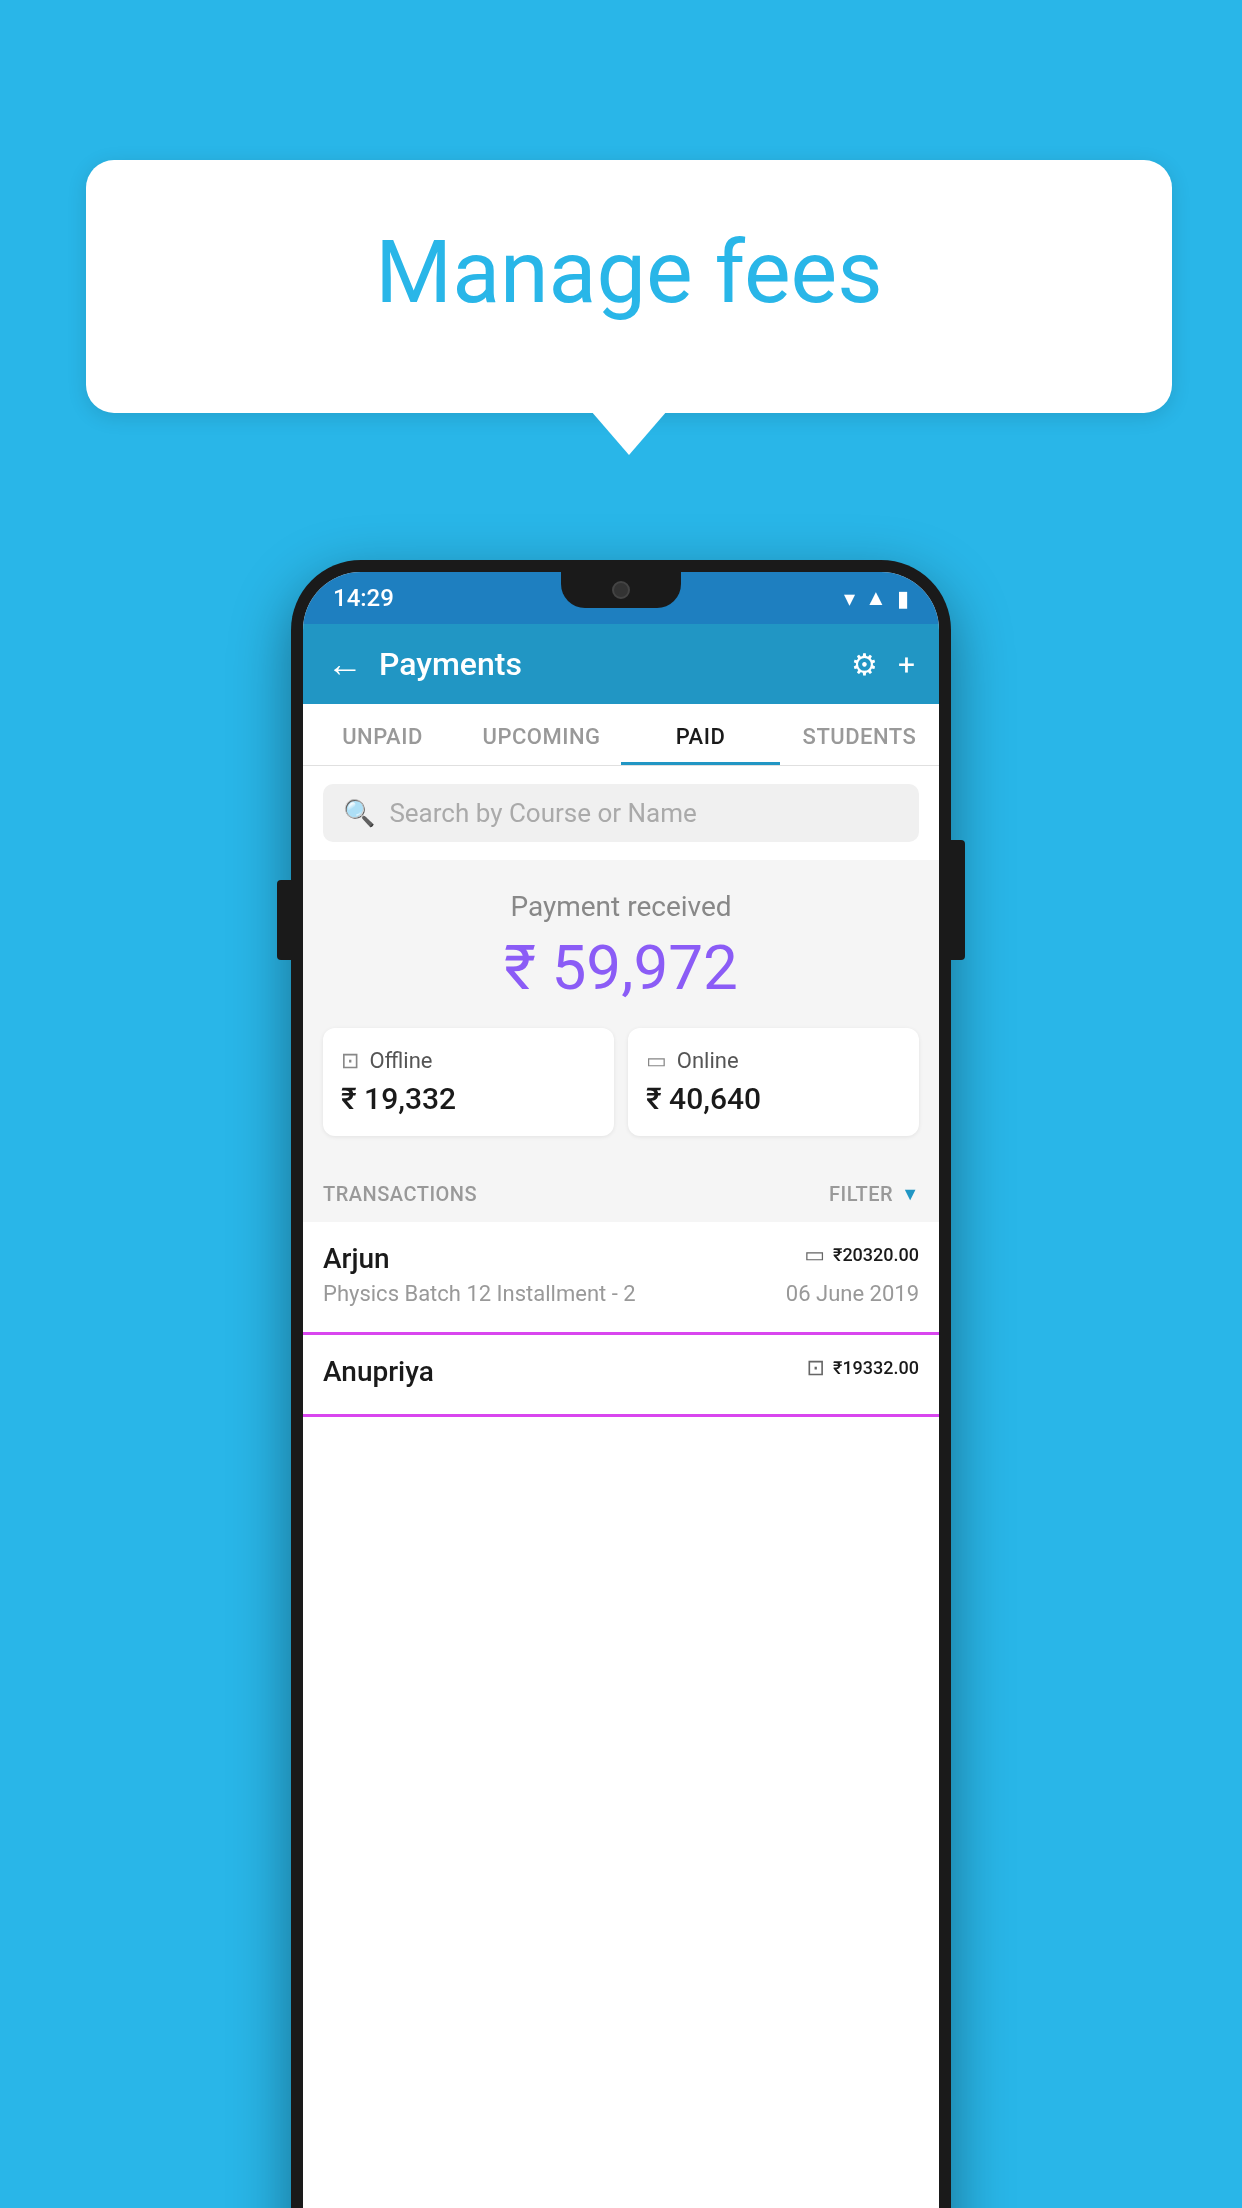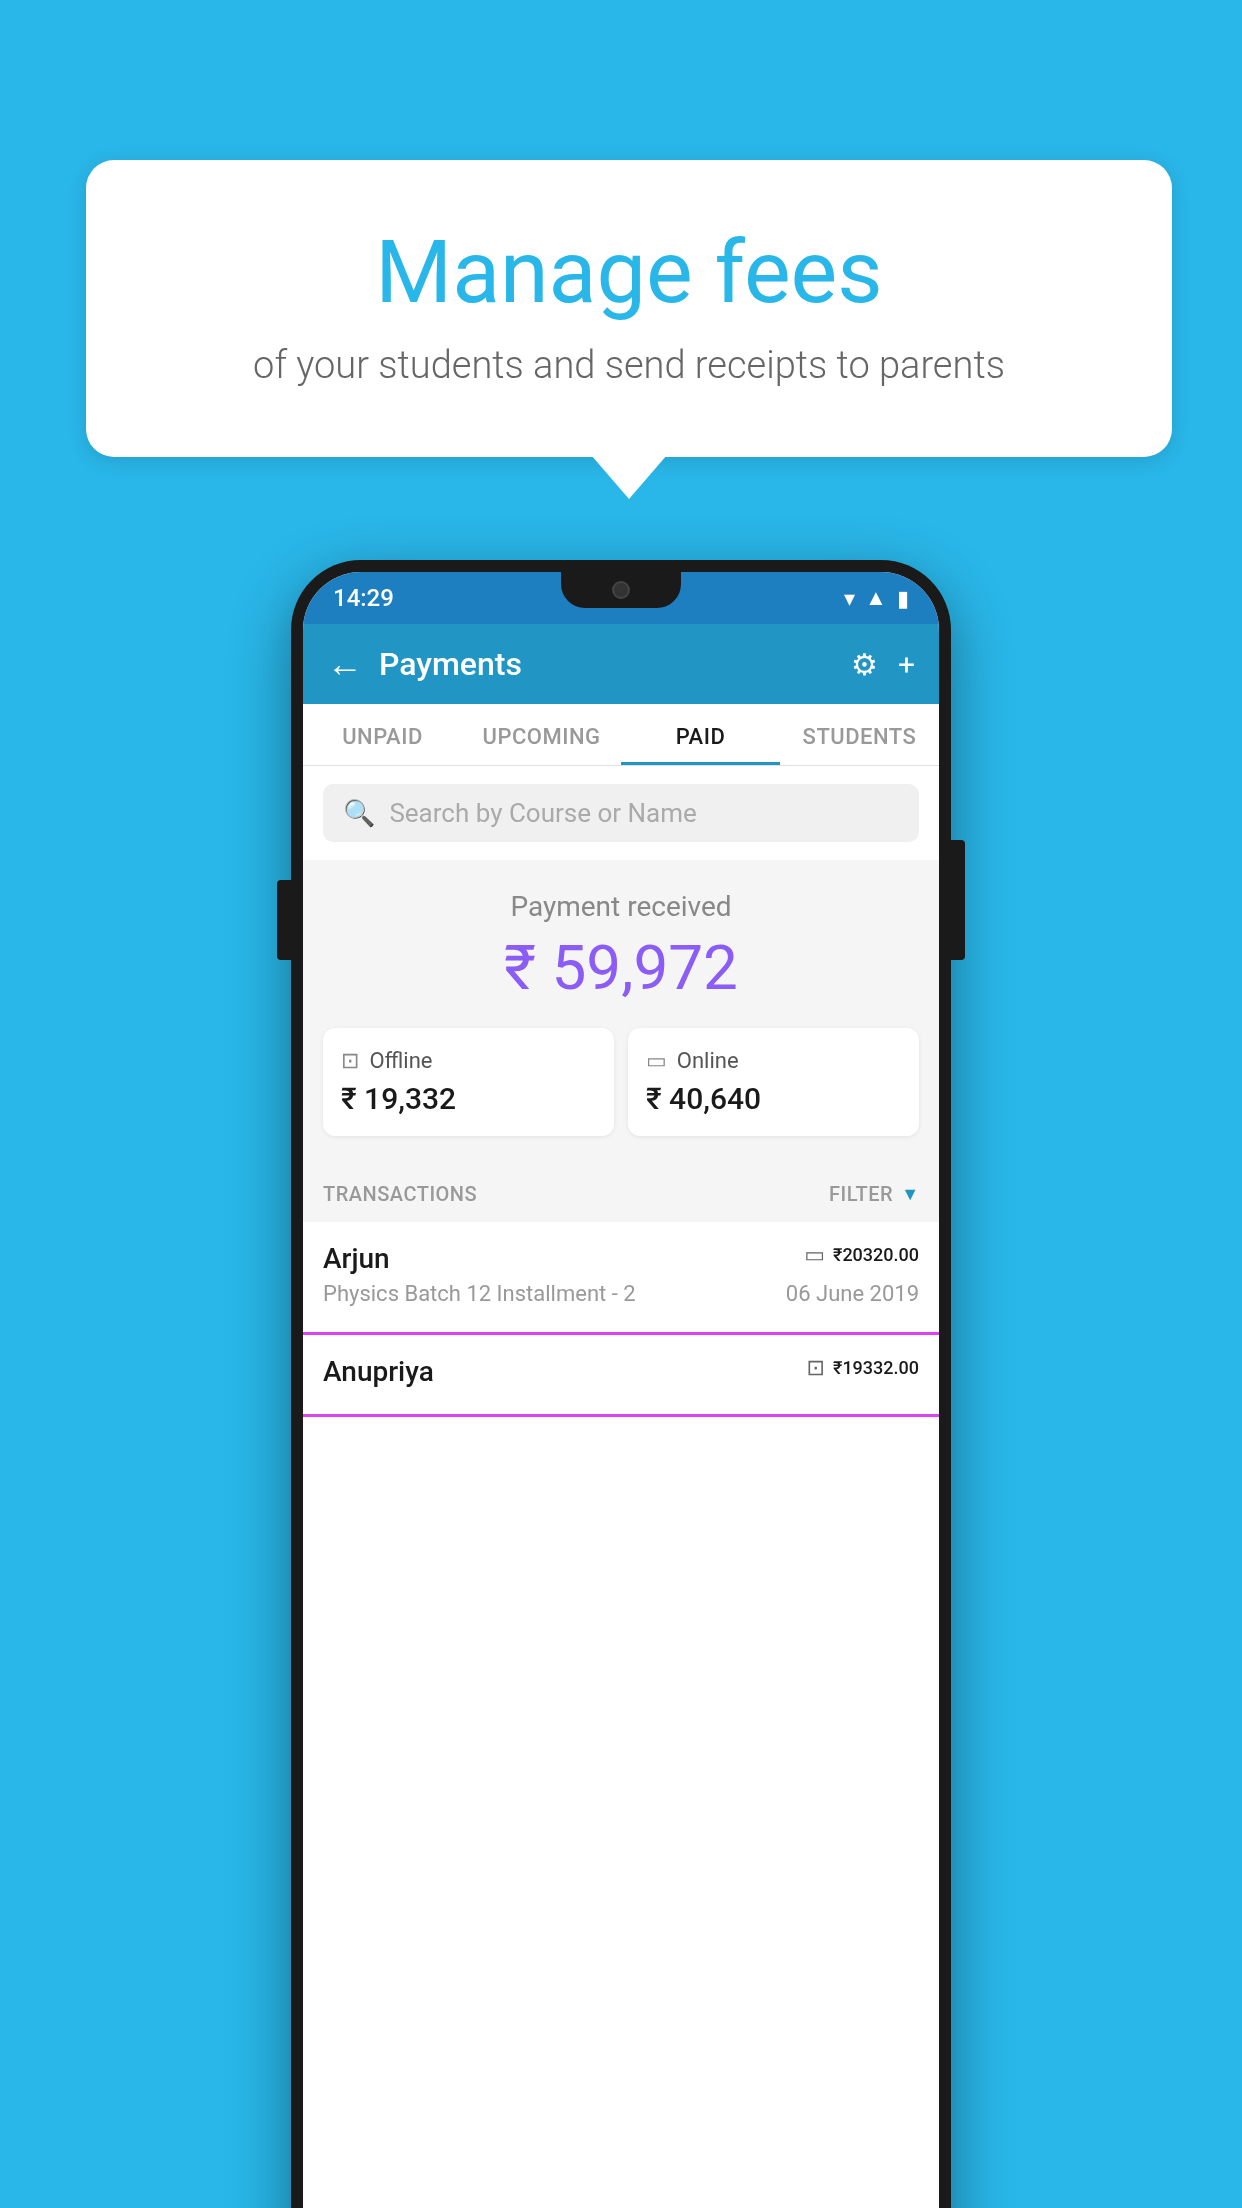--- a/index.html
+++ b/index.html
@@ -353,21 +353,20 @@
     .transaction-date {
       font-size: 22px;
       color: #999;
     }
   </style>
 </head>
 <body>
 
 <div class="speech-bubble">
   <h1>Manage fees</h1>
-  <p>of your students and send receipts to parents</p>
 </div>
 
 <div class="phone-frame">
   <div class="notch">
     <div class="notch-camera"></div>
   </div>
   <div class="phone-screen">
 
     <div class="status-bar">
       <span class="status-time">14:29</span>

